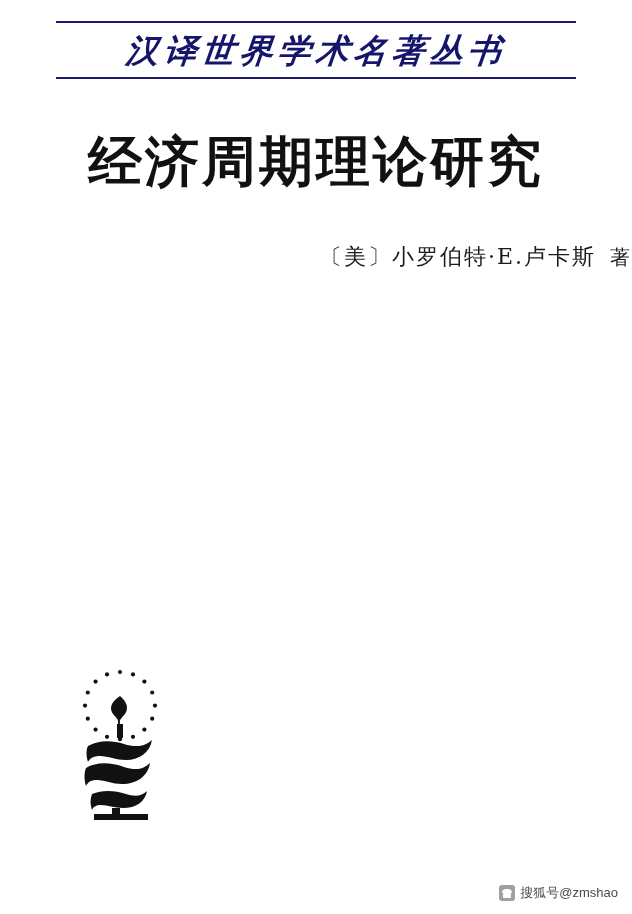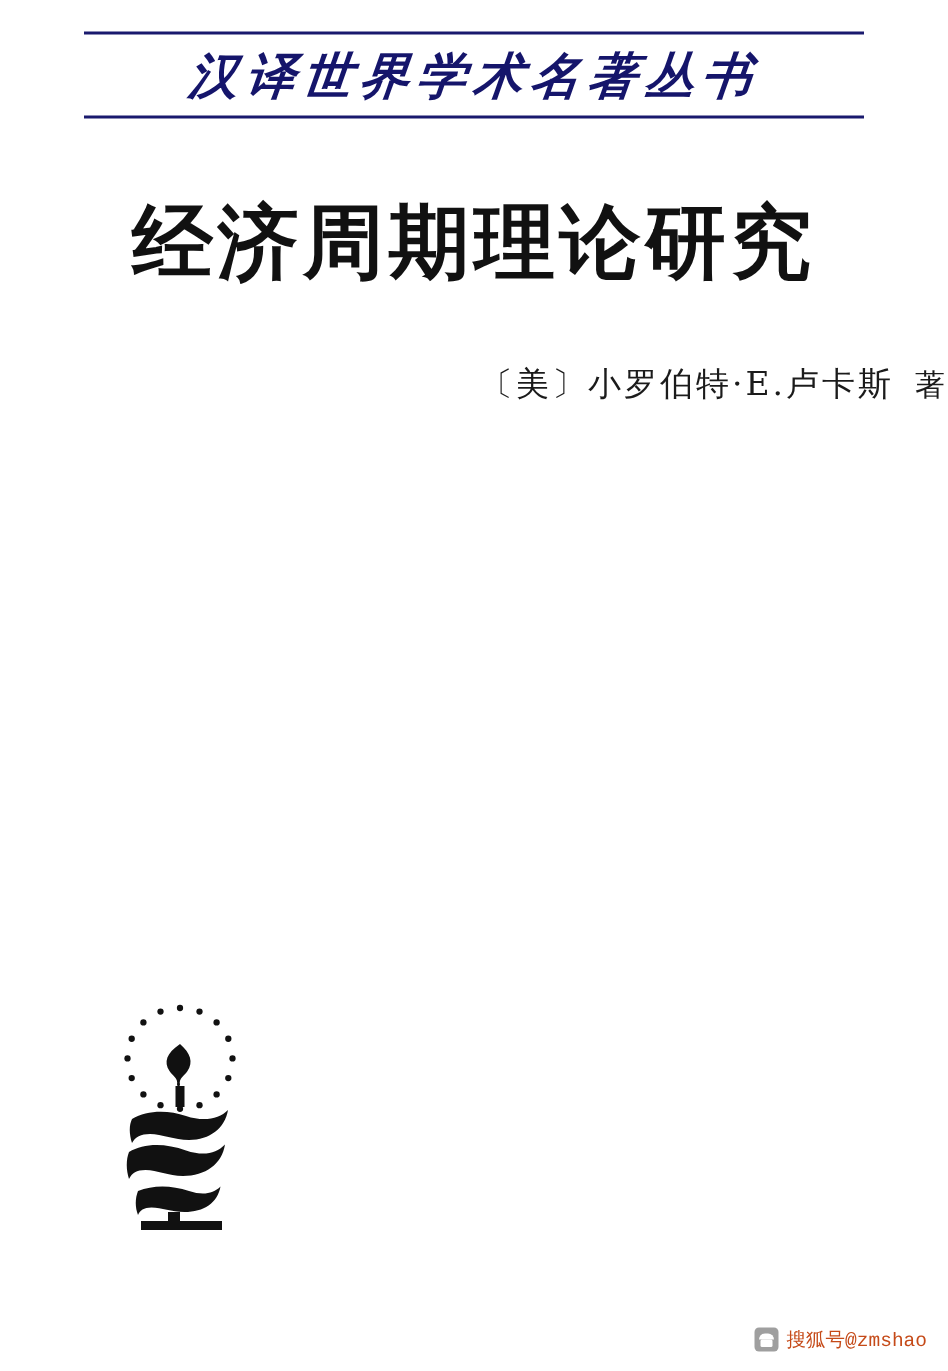--- a/index.html
+++ b/index.html
@@ -102,22 +102,22 @@
   }
 
   
   .watermark {
     position: absolute;
     right: 14px;
     bottom: 12px;
     display: flex;
     align-items: center;
     gap: 5px;
-    color: #c2410c;
-    font-family: Liberation Mono, monospace;
+    color: #404040;
+    font-family: Liberation Sans, sans-serif;
     font-size: 13px;
     opacity: 0.95;
   }
   .watermark .wm-badge {
     width: 16px;
     height: 16px;
     border-radius: 3px;
     background: #9a9a9a;
     display: inline-block;
     position: relative;

